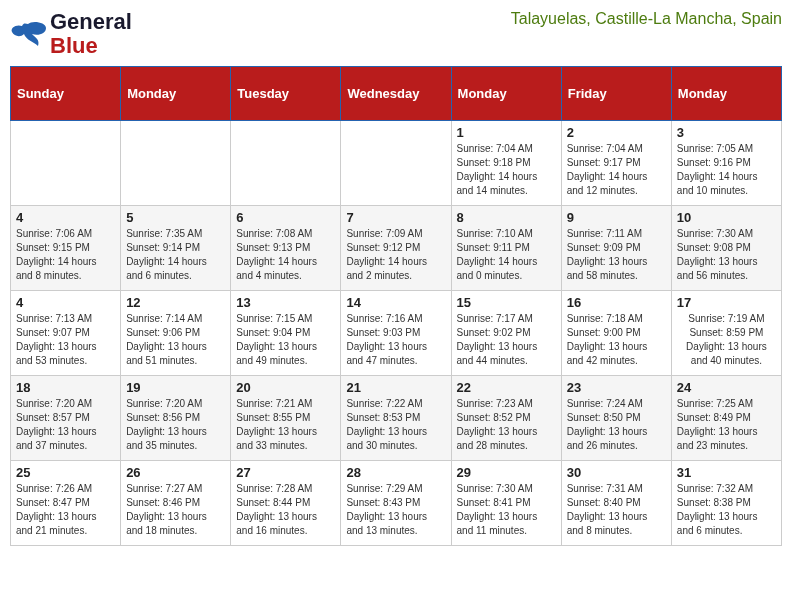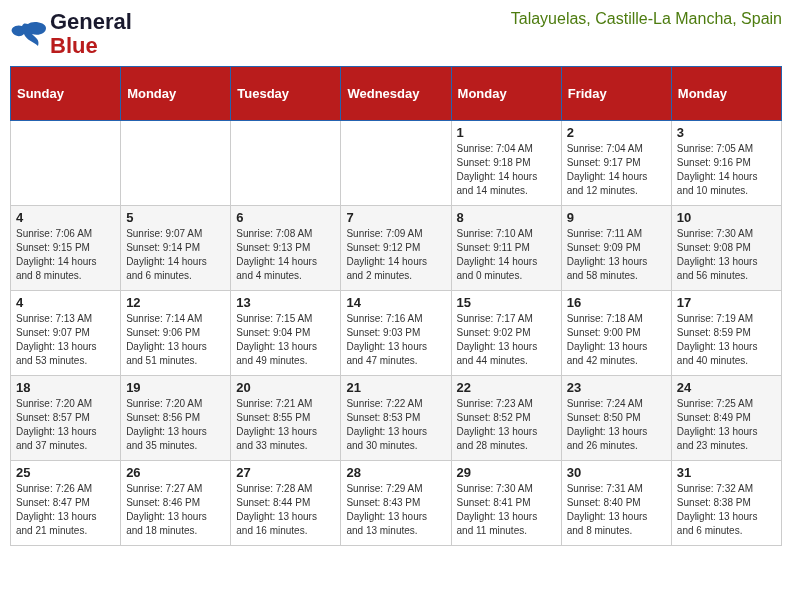--- a/index.html
+++ b/index.html
@@ -148,21 +148,21 @@
       <tr>
         <td>
           <div class="day-number">4</div>
           <div class="day-info" style="white-space: pre-line;">Sunrise: 7:06 AM
 Sunset: 9:15 PM
 Daylight: 14 hours
 and 8 minutes.</div>
         </td>
         <td>
           <div class="day-number">5</div>
-          <div class="day-info" style="white-space: pre-line;">Sunrise: 9:07 AM
+          <div class="day-info" style="white-space: pre-line;">Sunrise: 7:35 AM
 Sunset: 9:14 PM
 Daylight: 14 hours
 and 6 minutes.</div>
         </td>
         <td>
           <div class="day-number">6</div>
           <div class="day-info" style="white-space: pre-line;">Sunrise: 7:08 AM
 Sunset: 9:13 PM
 Daylight: 14 hours
 and 4 minutes.</div>
@@ -234,21 +234,21 @@
         </td>
         <td>
           <div class="day-number">16</div>
           <div class="day-info" style="white-space: pre-line;">Sunrise: 7:18 AM
 Sunset: 9:00 PM
 Daylight: 13 hours
 and 42 minutes.</div>
         </td>
         <td>
           <div class="day-number">17</div>
-          <div class="day-info" style="white-space: pre-line;">Sunrise: 7:19 AM
+          <div class="day-info" style="white-space: pre-line; text-align: center;">Sunrise: 7:19 AM
 Sunset: 8:59 PM
 Daylight: 13 hours
 and 40 minutes.</div>
         </td>
       </tr>
       <tr>
         <td>
           <div class="day-number">18</div>
           <div class="day-info" style="white-space: pre-line;">Sunrise: 7:20 AM
 Sunset: 8:57 PM

